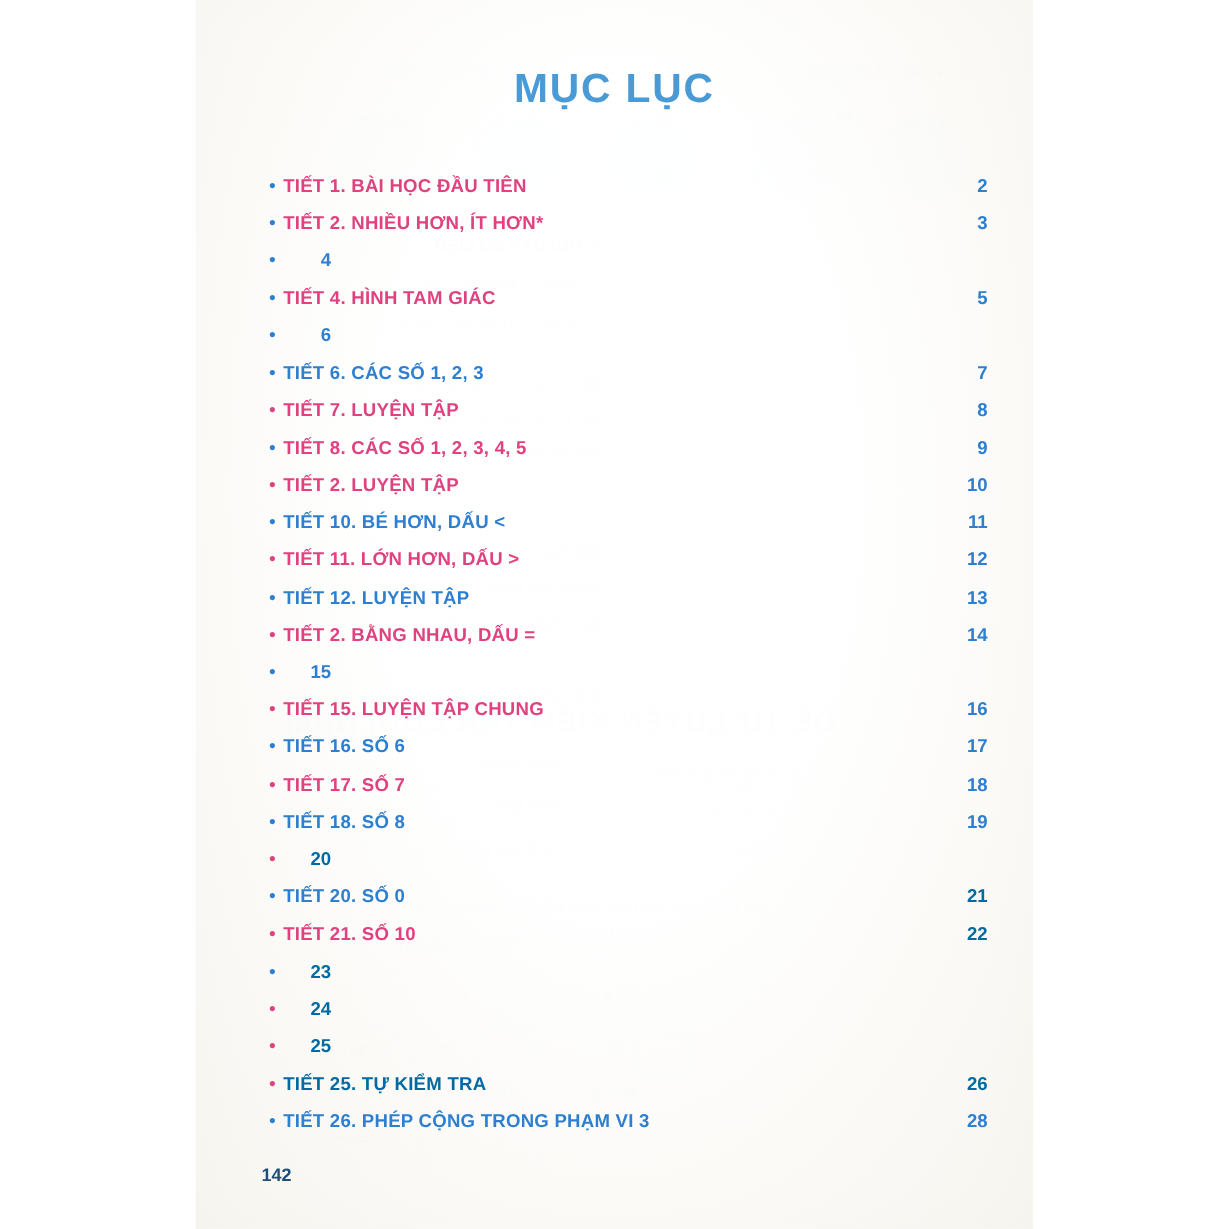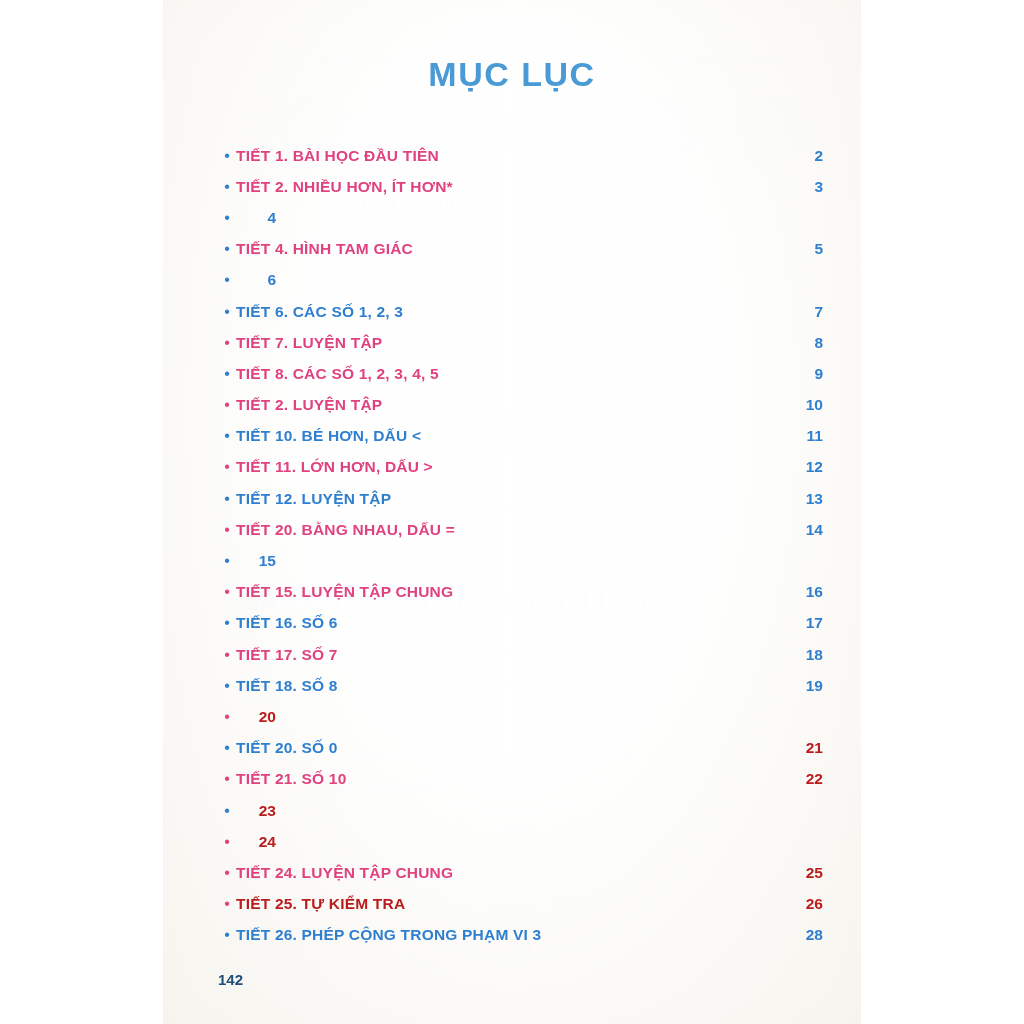--- a/index.html
+++ b/index.html
@@ -131,21 +131,21 @@
   .toc-page {
     flex: 0 0 40px;
     text-align: right;
     font-size: 15.5px;
     font-weight: bold;
     padding-right: 10px;
   }
 
   .c-blue  { color: #2f7fd0; }
   .c-pink  { color: #e0417f; }
-  .c-red   { color: #b91c1c; }
+  .c-red   { color: #0369a1; }
 
   
   .folio {
     position: absolute;
     left: 55px;
     bottom: 36px;
     font-size: 15px;
     font-weight: bold;
     color: #1f4e79;
   }
@@ -352,21 +352,21 @@
           <span class="toc-label c-pink">TIẾT 11. LỚN HƠN, DẤU &gt;</span>
           <span class="toc-page c-blue">12</span>
         </div>
         <div class="toc-row">
           <span class="bullet c-blue">•</span>
           <span class="toc-label c-blue">TIẾT 12. LUYỆN TẬP</span>
           <span class="toc-page c-blue">13</span>
         </div>
         <div class="toc-row">
           <span class="bullet c-pink">•</span>
-          <span class="toc-label c-pink">TIẾT 20. BẰNG NHAU, DẤU =</span>
+          <span class="toc-label c-pink">TIẾT 2. BẰNG NHAU, DẤU =</span>
           <span class="toc-page c-blue">14</span>
         </div>
         <div class="toc-row">
           <span class="bullet c-blue">•</span>
           <span class="toc-page c-blue">15</span>
         </div>
         <div class="toc-row">
           <span class="bullet c-pink">•</span>
           <span class="toc-label c-pink">TIẾT 15. LUYỆN TẬP CHUNG</span>
           <span class="toc-page c-blue">16</span>
@@ -403,21 +403,20 @@
         <div class="toc-row">
           <span class="bullet c-blue">•</span>
           <span class="toc-page c-red">23</span>
         </div>
         <div class="toc-row">
           <span class="bullet c-pink">•</span>
           <span class="toc-page c-red">24</span>
         </div>
         <div class="toc-row">
           <span class="bullet c-pink">•</span>
-          <span class="toc-label c-pink">TIẾT 24. LUYỆN TẬP CHUNG</span>
           <span class="toc-page c-red">25</span>
         </div>
         <div class="toc-row">
           <span class="bullet c-pink">•</span>
           <span class="toc-label c-red">TIẾT 25. TỰ KIỂM TRA</span>
           <span class="toc-page c-red">26</span>
         </div>
         <div class="toc-row">
           <span class="bullet c-blue">•</span>
           <span class="toc-label c-blue">TIẾT 26. PHÉP CỘNG TRONG PHẠM VI 3</span>

